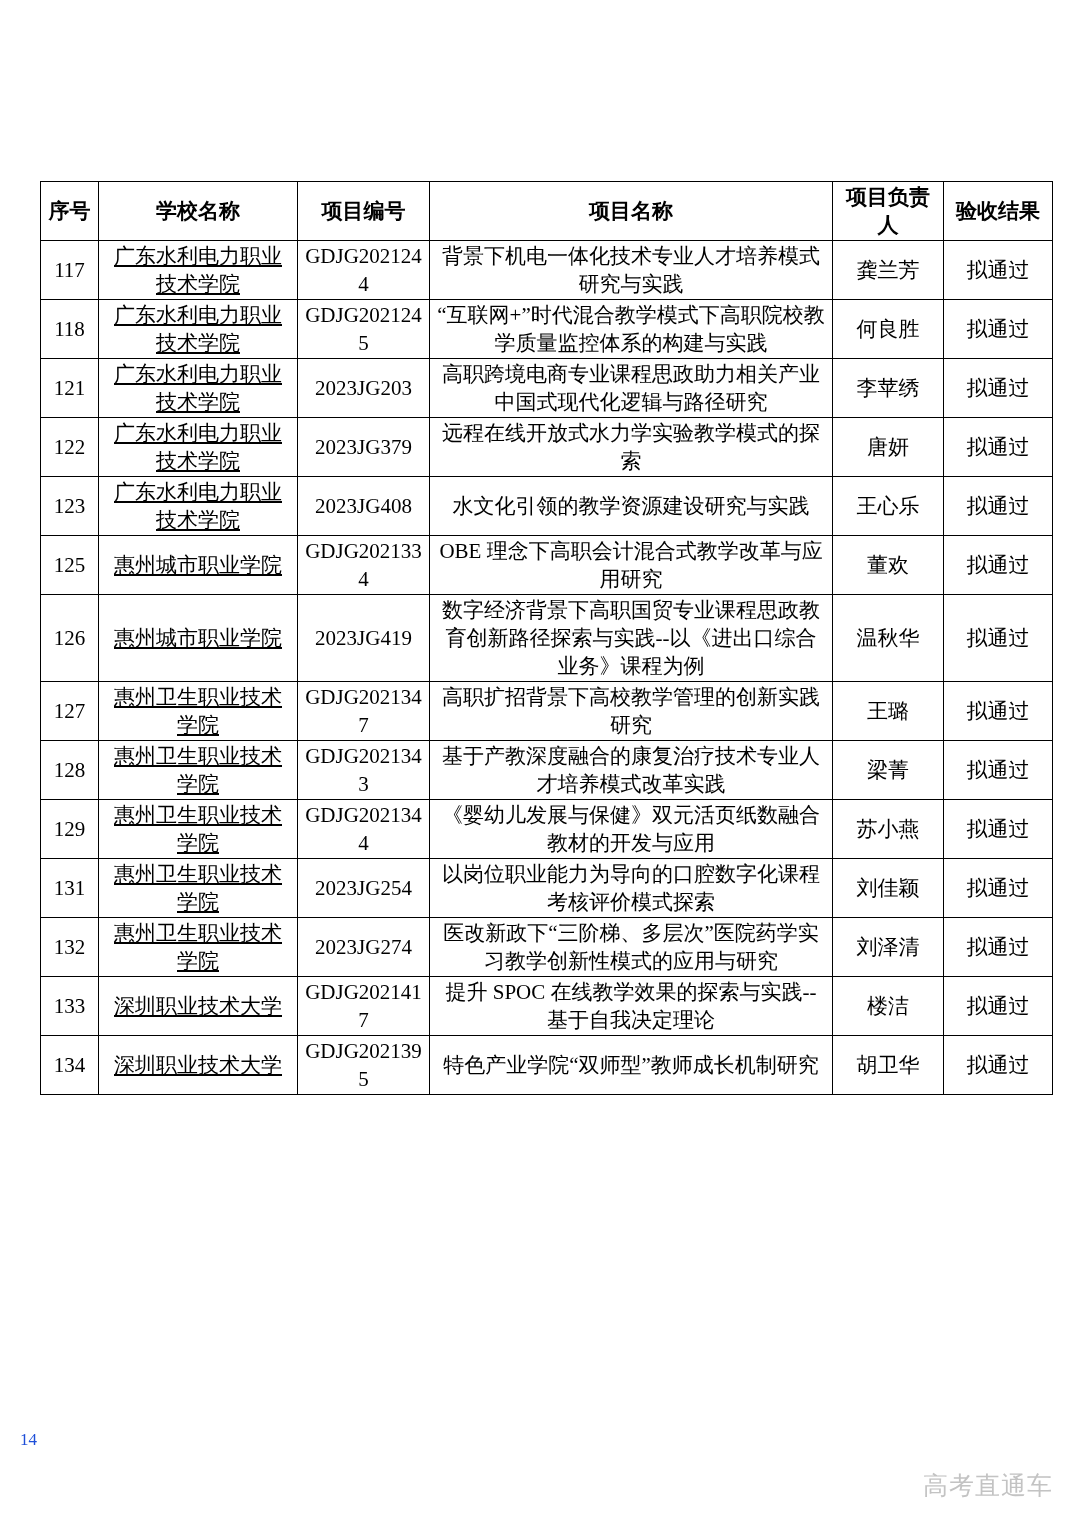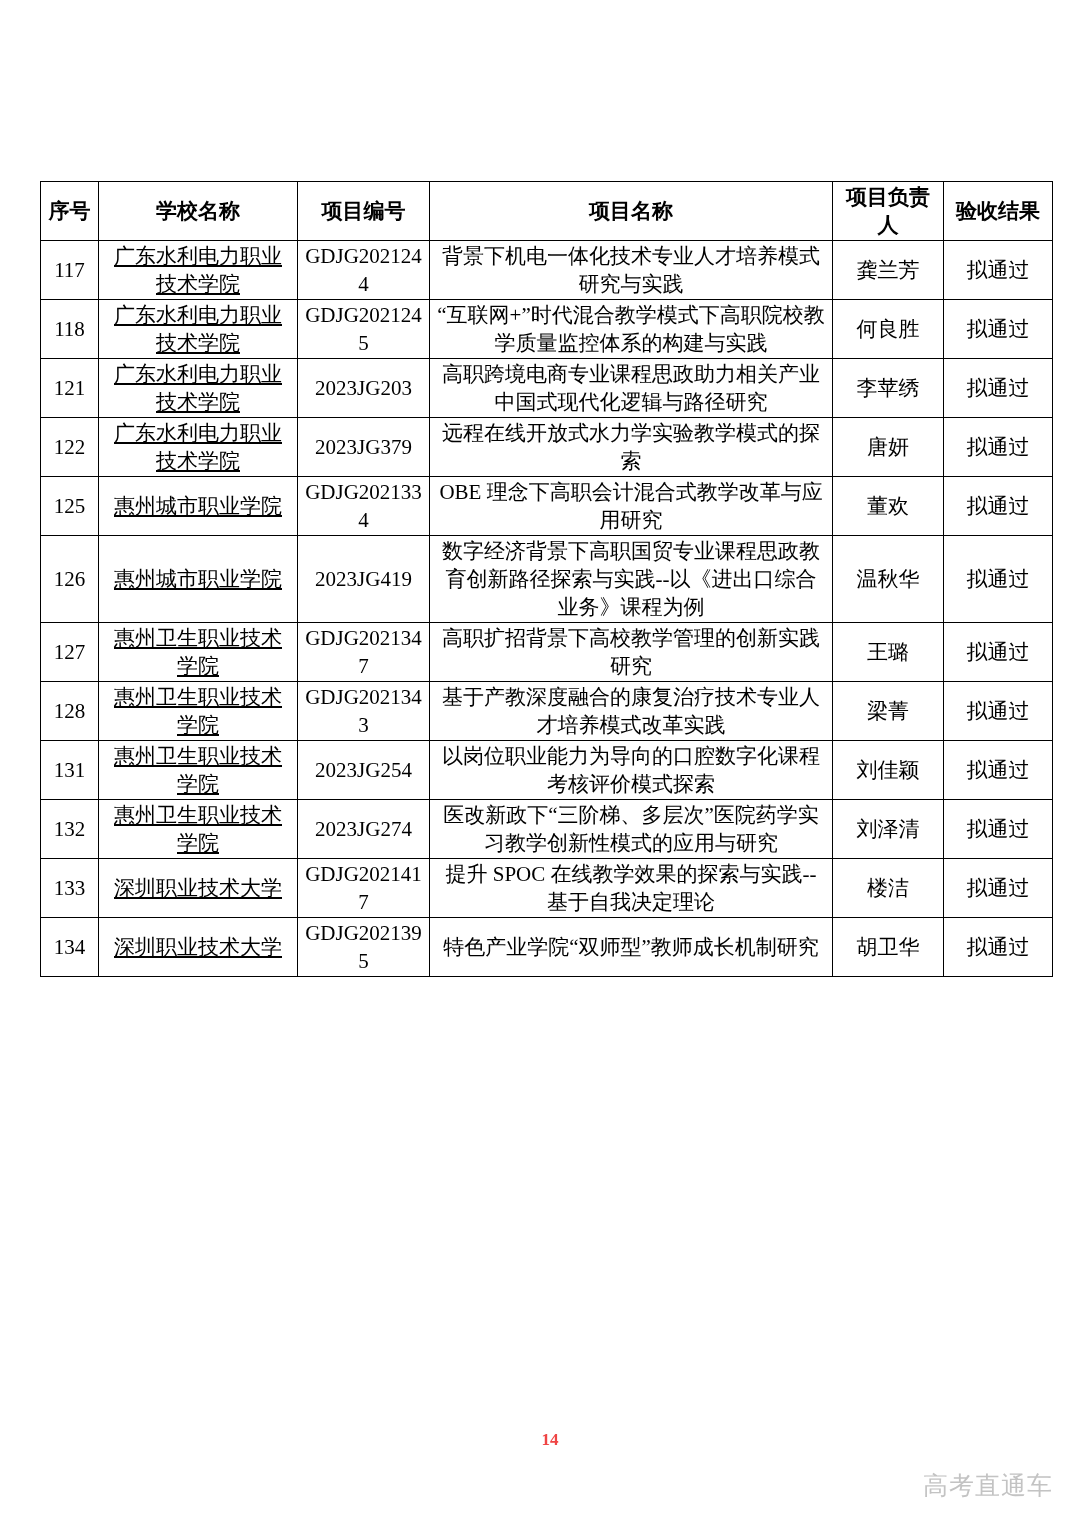--- a/index.html
+++ b/index.html
@@ -47,25 +47,23 @@
   td.col-code   { padding: 1px 5px; word-break: break-all; }
   td.col-title  { padding: 1px 14px; }
   td.col-leader { padding: 1px 6px; }
   td.col-result { padding: 1px 6px; }
 
   .page-number {
     position: absolute;
     left: 20px;
     width: 1060px;
     top: 1430px;
-    text-align: center;
     font-size: 17px;
     line-height: 20px;
-    color: #ef4444;
-    font-weight: bold;
+    color: #1d4ed8;
   }
   .watermark {
     position: absolute;
     right: 27px;
     top: 1471px;
     font-size: 25px;
     line-height: 28px;
     color: #c3c3c3;
     font-family: "Liberation Sans", "DejaVu Sans", sans-serif;
     letter-spacing: 1px;
@@ -122,20 +120,28 @@
         </tr>
         <tr>
           <td class="col-no">122</td>
           <td class="col-school">广东水利电力职业技术学院</td>
           <td class="col-code">2023JG379</td>
           <td class="col-title">远程在线开放式水力学实验教学模式的探索</td>
           <td class="col-leader">唐妍</td>
           <td class="col-result">拟通过</td>
         </tr>
         <tr>
+          <td class="col-no">123</td>
+          <td class="col-school">广东水利电力职业技术学院</td>
+          <td class="col-code">2023JG408</td>
+          <td class="col-title">水文化引领的教学资源建设研究与实践</td>
+          <td class="col-leader">王心乐</td>
+          <td class="col-result">拟通过</td>
+        </tr>
+        <tr>
           <td class="col-no">125</td>
           <td class="col-school">惠州城市职业学院</td>
           <td class="col-code">GDJG2021334</td>
           <td class="col-title">OBE 理念下高职会计混合式教学改革与应用研究</td>
           <td class="col-leader">董欢</td>
           <td class="col-result">拟通过</td>
         </tr>
         <tr>
           <td class="col-no">126</td>
           <td class="col-school">惠州城市职业学院</td>
@@ -154,20 +160,28 @@
         </tr>
         <tr>
           <td class="col-no">128</td>
           <td class="col-school">惠州卫生职业技术学院</td>
           <td class="col-code">GDJG2021343</td>
           <td class="col-title">基于产教深度融合的康复治疗技术专业人才培养模式改革实践</td>
           <td class="col-leader">梁菁</td>
           <td class="col-result">拟通过</td>
         </tr>
         <tr>
+          <td class="col-no">129</td>
+          <td class="col-school">惠州卫生职业技术学院</td>
+          <td class="col-code">GDJG2021344</td>
+          <td class="col-title">《婴幼儿发展与保健》双元活页纸数融合教材的开发与应用</td>
+          <td class="col-leader">苏小燕</td>
+          <td class="col-result">拟通过</td>
+        </tr>
+        <tr>
           <td class="col-no">131</td>
           <td class="col-school">惠州卫生职业技术学院</td>
           <td class="col-code">2023JG254</td>
           <td class="col-title">以岗位职业能力为导向的口腔数字化课程考核评价模式探索</td>
           <td class="col-leader">刘佳颖</td>
           <td class="col-result">拟通过</td>
         </tr>
         <tr>
           <td class="col-no">132</td>
           <td class="col-school">惠州卫生职业技术学院</td>

